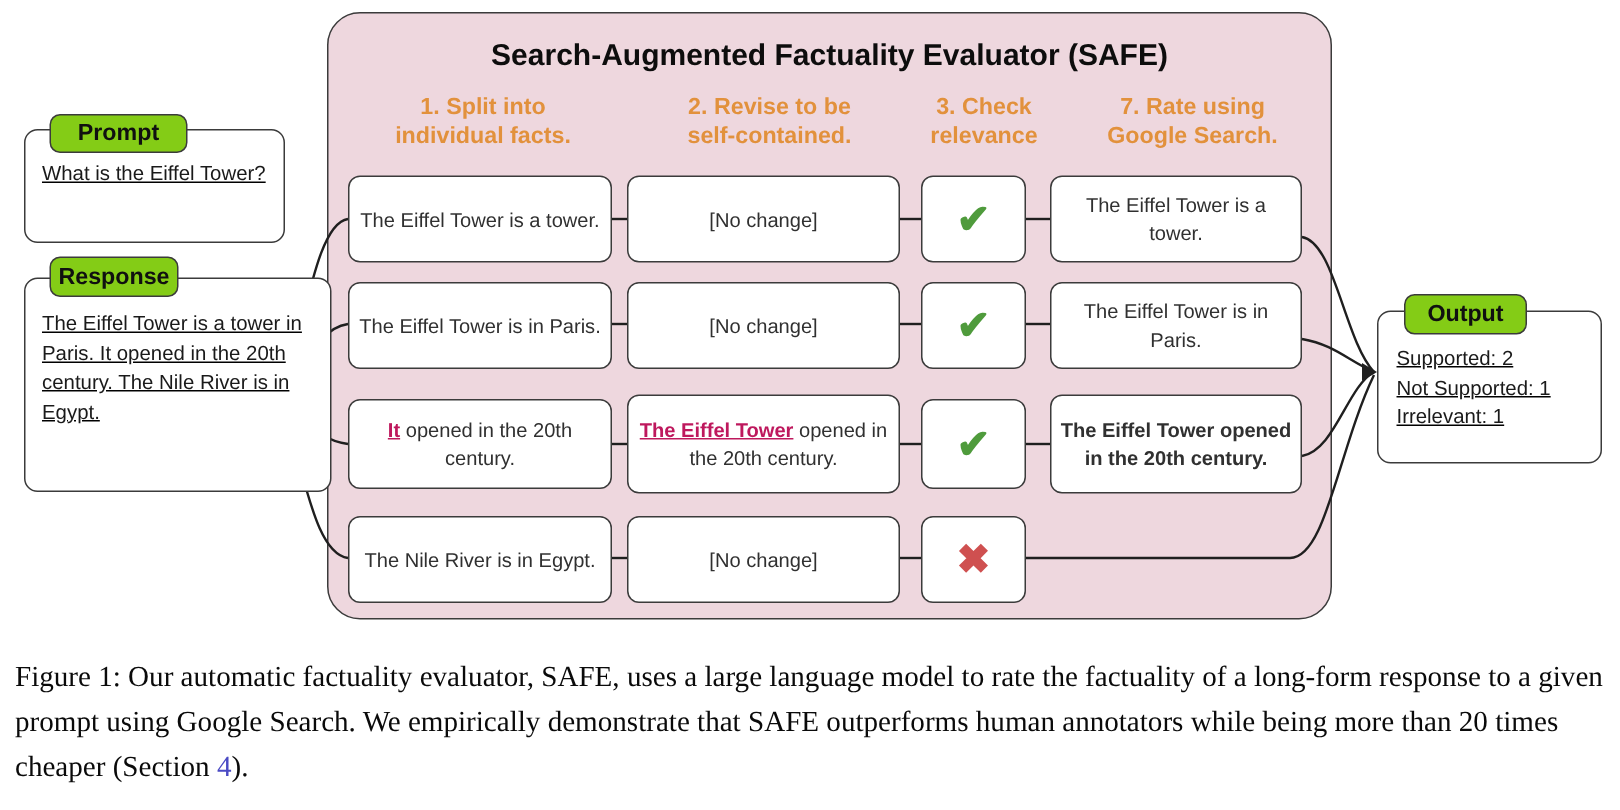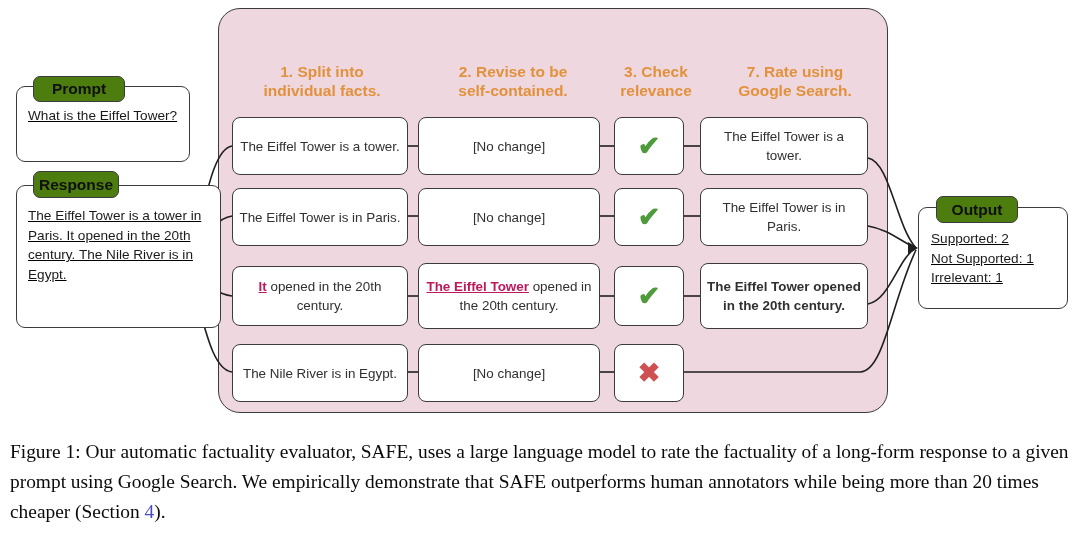--- a/index.html
+++ b/index.html
@@ -29,21 +29,21 @@
     box-sizing:border-box;
     font-size:13.6px;
     line-height:19.5px;
     color:#1a1a1a;
   }
 
   
   .badge{
     position:absolute;
     box-sizing:border-box;
-    background:#4d7c0f;
+    background:#84cc16;
     border:1.5px solid #3b3b3b;
     border-radius:7px;
     font-weight:bold;
     font-size:15.5px;
     color:#101010;
     text-align:center;
     line-height:1;
     display:flex;align-items:center;justify-content:center;
     z-index:6;
   }
@@ -109,20 +109,21 @@
     z-index:5;
   }
   #caption .ref{color:#4a4ac4;}
 </style>
 </head>
 <body>
 
 <div id="stage">
 
   <div id="safe-panel"></div>
+  <div id="safe-title">Search-Augmented Factuality Evaluator (SAFE)</div>
 
   <div class="step-head" style="left:234px;top:62px;width:176px;">
     <div>1. Split into</div>
     <div>individual facts.</div>
   </div>
   <div class="step-head" style="left:422px;top:62px;width:182px;">
     <div>2. Revise to be</div>
     <div>self-contained.</div>
   </div>
   <div class="step-head" style="left:604px;top:62px;width:104px;">

